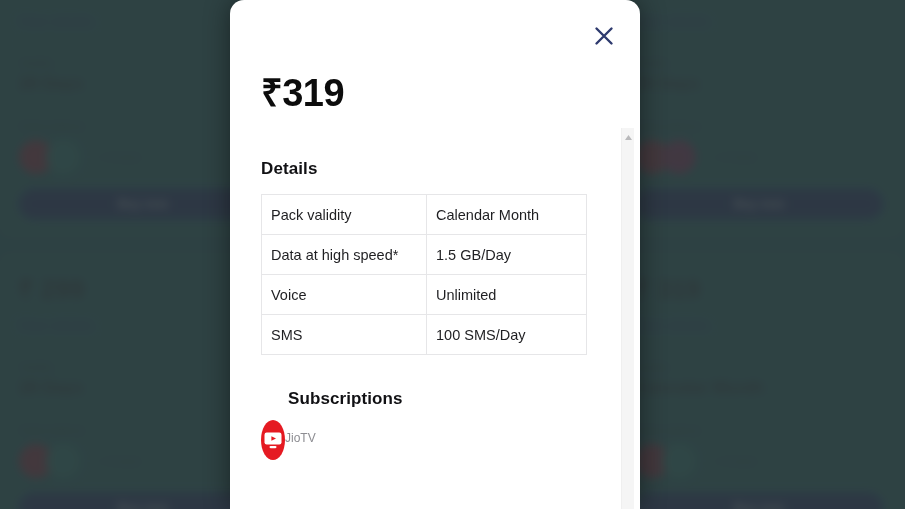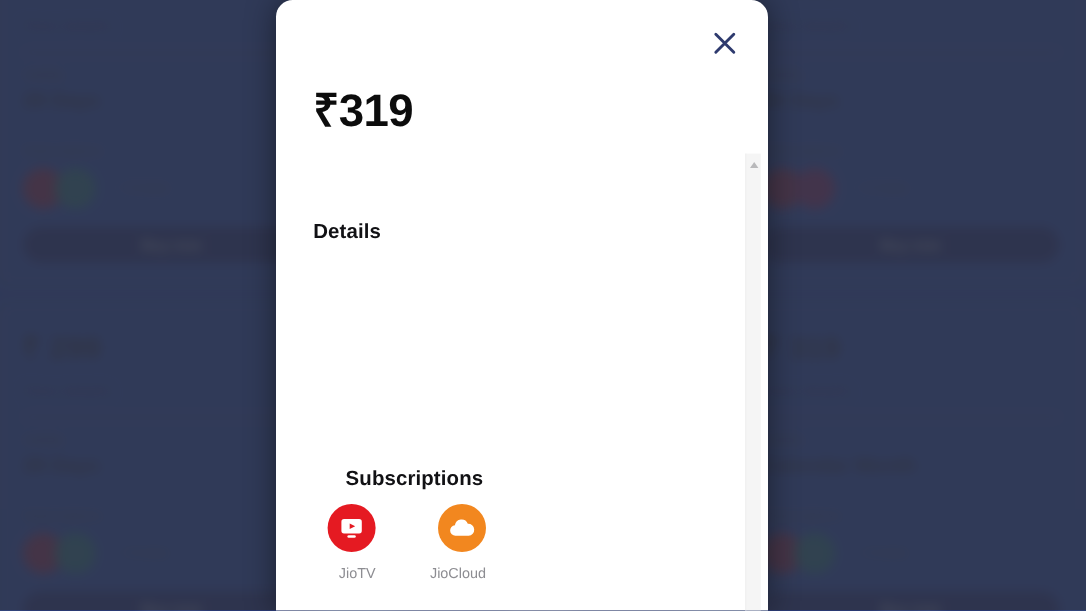--- a/index.html
+++ b/index.html
@@ -10,21 +10,21 @@
     overflow: hidden;
     font-family: "Liberation Sans", sans-serif;
     background: #4b4b4e;
   }
 
   #stage {
     position: relative;
     width: 905px;
     height: 509px;
     overflow: hidden;
-    background: #1d4ed8;
+    background: #0f766e;
   }
 
   
   #bg-layer {
     position: absolute;
     inset: 0;
     filter: blur(5px);
     opacity: 0.55;
   }
 
@@ -171,21 +171,20 @@
   }
 
   #details-heading {
     position: absolute;
     left: 31px;
     top: 159px;
     font-size: 17px;
     font-weight: 700;
     color: #111114;
     letter-spacing: 0.1px;
-    margin-top: 24px;
   }
 
   #details-table {
     position: absolute;
     left: 31px;
     top: 194px;
     width: 325px;
     border-collapse: collapse;
     table-layout: fixed;
   }
@@ -215,22 +214,21 @@
   #subs-list {
     position: absolute;
     left: 31px;
     top: 420px;
     display: flex;
     gap: 40px;
   }
   .sub-item {
     width: 52px;
     display: flex;
-    flex-direction: column;
-    align-items: flex-end;
+    align-items: flex-start;
     cursor: pointer;
   }
   .sub-icon {
     width: 40px;
     height: 40px;
     border-radius: 50%;
     display: flex;
     align-items: center;
     justify-content: center;
   }
@@ -383,45 +381,57 @@
         <path d="M3.5 3.5 L18.5 18.5 M18.5 3.5 L3.5 18.5" stroke="currentColor" stroke-width="2.4" stroke-linecap="round"></path>
       </svg>
     </button>
 
     <div id="modal-scroll">
 
       <div id="price">₹319</div>
 
       <div id="details-heading">Details</div>
 
+      <table id="details-table">
+        <tbody>
+          <tr>
+            <td class="k">Pack validity</td>
+            <td class="v">Calendar Month</td>
+          </tr>
+          <tr>
+            <td class="k">Data at high speed*</td>
+            <td class="v">1.5 GB/Day</td>
+          </tr>
+          <tr>
+            <td class="k">Voice</td>
+            <td class="v">Unlimited</td>
+          </tr>
+          <tr>
+            <td class="k">SMS</td>
+            <td class="v">100 SMS/Day</td>
+          </tr>
+        </tbody>
+      </table>
 
       <div id="subs-heading">Subscriptions</div>
 
       <div id="subs-list">
 
         <div class="sub-item">
           <div class="sub-icon" style="background:#e51a22">
             <svg width="24" height="24" viewBox="0 0 24 24" aria-hidden="true">
               <rect x="3.5" y="4.5" width="17" height="12" rx="2.2" fill="#ffffff"></rect>
               <path d="M10.4 8.2 L15 10.5 L10.4 12.8 Z" fill="#e51a22"></path>
               <rect x="8.5" y="18" width="7" height="2.2" rx="1.1" fill="#ffffff"></rect>
             </svg>
           </div>
           <div class="sub-label">JioTV</div>
         </div>
 
 
-        <div class="sub-item">
-          <div class="sub-icon" style="background:#f2871f">
-            <svg width="26" height="26" viewBox="0 0 26 26" aria-hidden="true">
-              <path d="M7.5 19.5 a4.4 4.4 0 0 1 -0.4 -8.78 a5.6 5.6 0 0 1 10.75 -1.2 a4.3 4.3 0 0 1 0.65 9.98 Z" fill="#ffffff"></path>
-            </svg>
-          </div>
-          <div class="sub-label">JioCloud</div>
-        </div>
 
       </div>
     </div>
 
     <div id="scrollbar">
       <div id="scroll-up-arrow">
         <svg width="9" height="7" viewBox="0 0 9 7" aria-hidden="true">
           <path d="M4.5 1 L8 6 L1 6 Z" fill="#b9b9bb"></path>
         </svg>
       </div>

